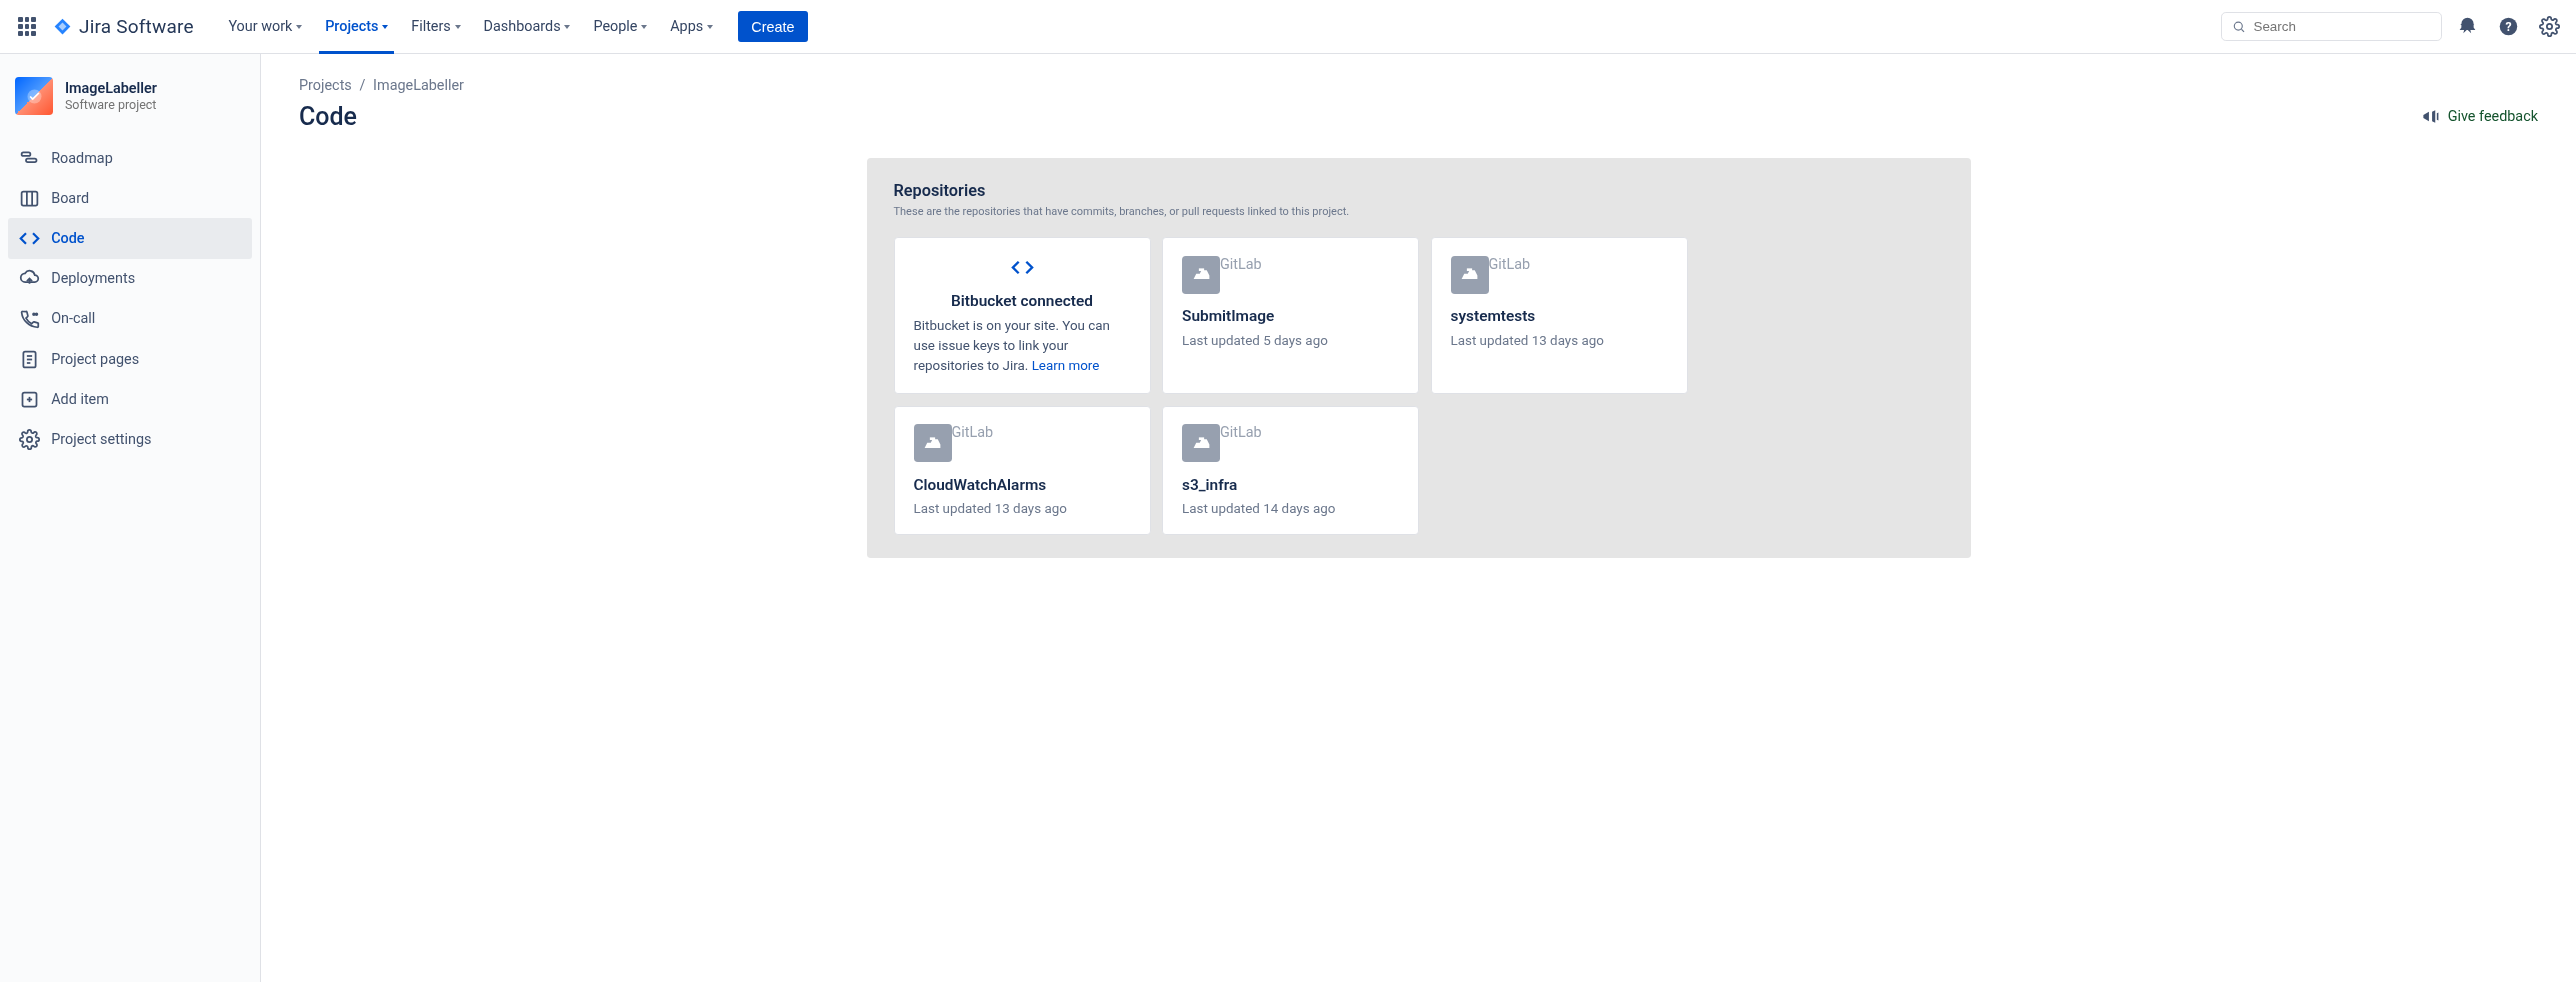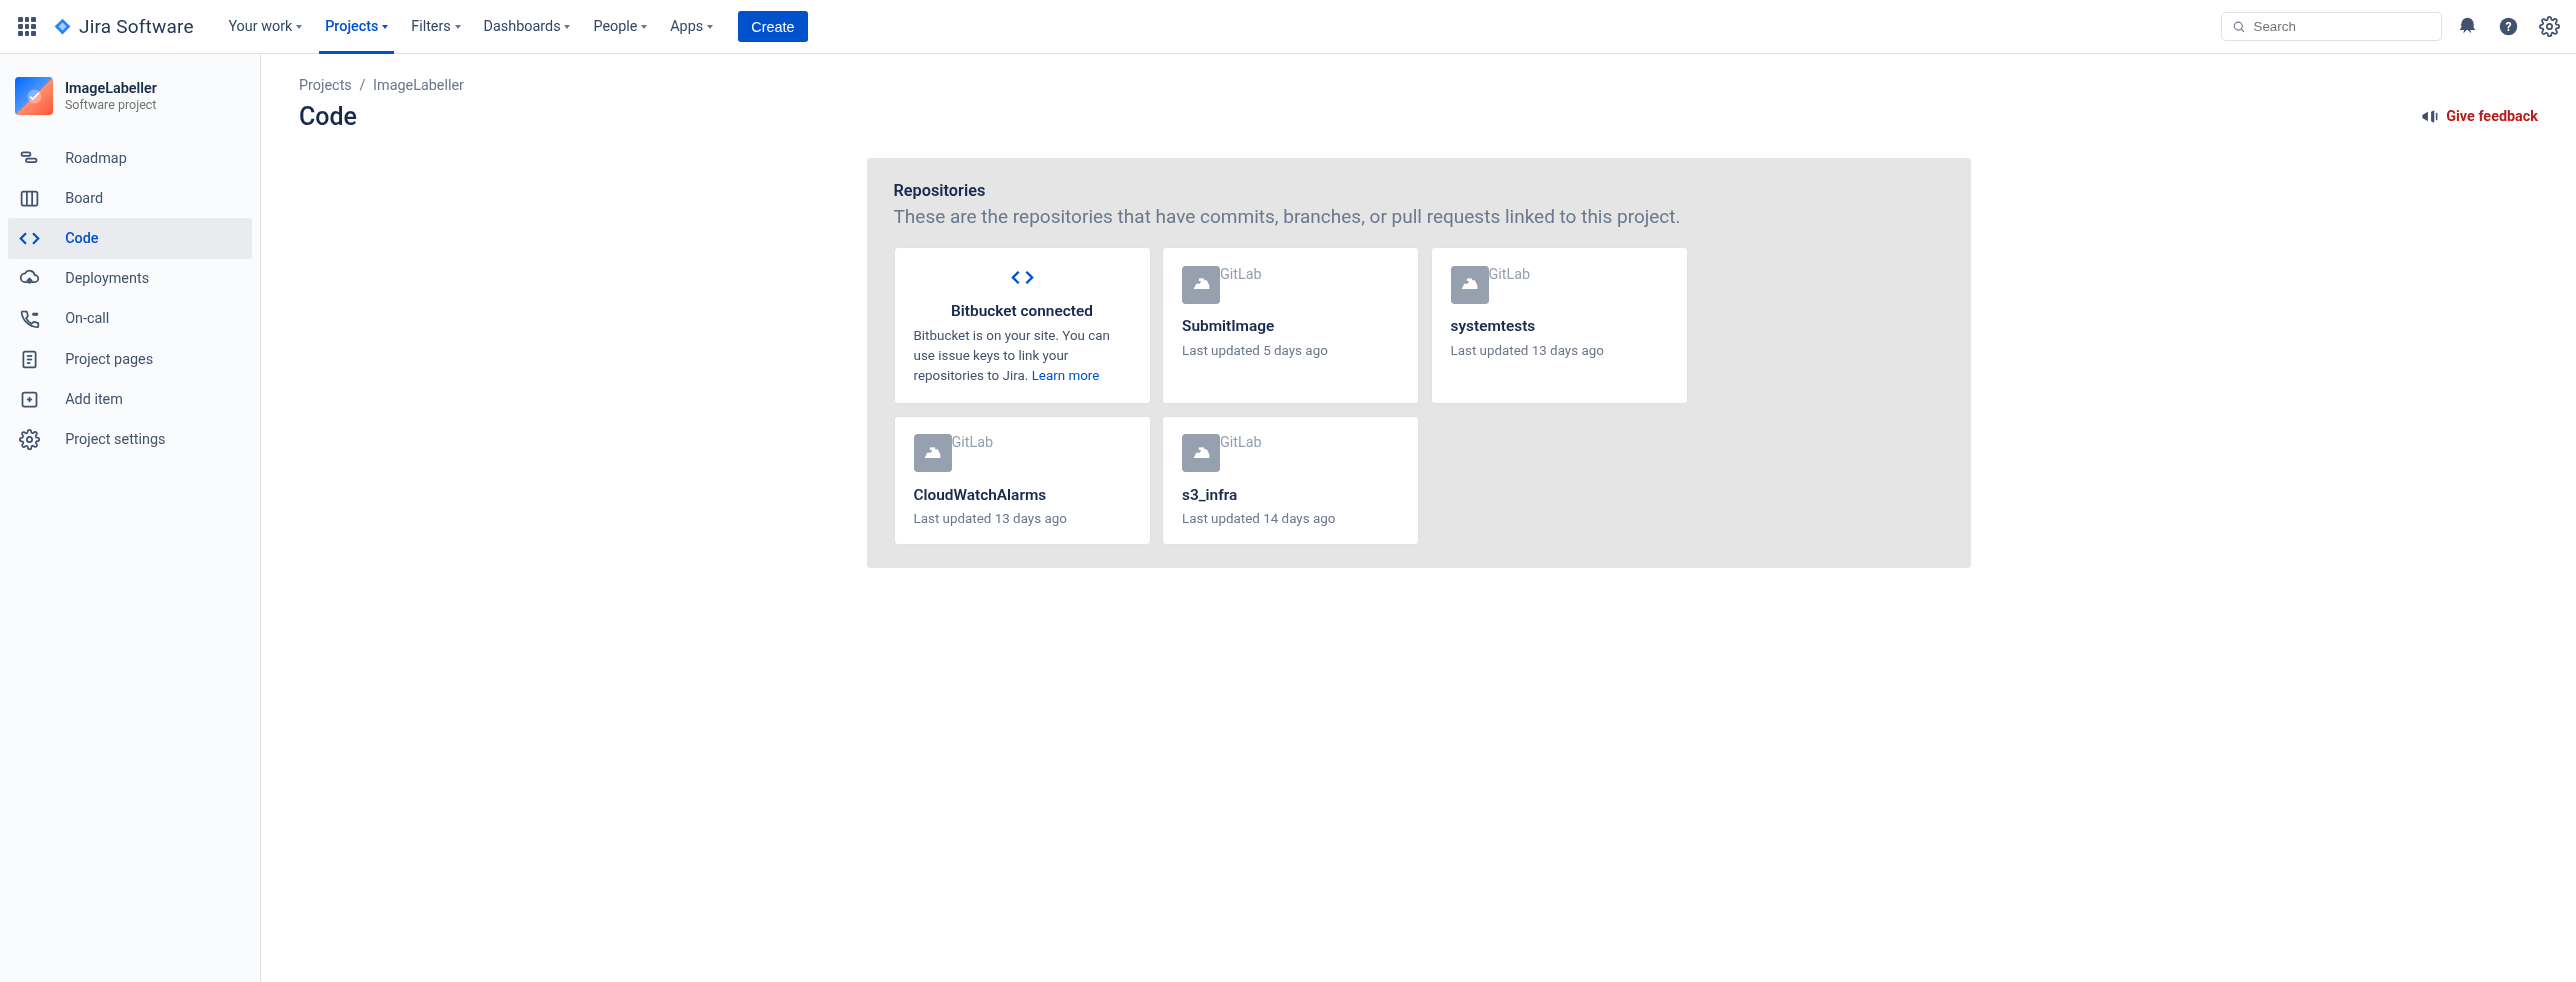--- a/index.html
+++ b/index.html
@@ -81,40 +81,40 @@
     }
     .proj-avatar {
       width:38px; height:38px; border-radius:3.8px;
       background: linear-gradient(135deg,#0065FF,#4C9AFF 50%,#FF8F73 50%,#FF5630);
       display:flex; align-items:center; justify-content:center;
     }
     .proj-name { font-weight:600; font-size:14.4px; color:#172B4D; }
     .proj-type { font-size:12.5px; color:#737373; }
     .nav-list { list-style:none; padding:0 7.7px; }
     .nav-row {
-      display:flex; align-items:center; gap:25px;
+      display:flex; align-items:center; gap:11px;
       padding:9.6px 11.5px; border-radius:2.9px; cursor:pointer;
       color:#42526E; font-size:14.4px;
     }
     .nav-row.selected { background:#E9EBEE; color:#0052CC; font-weight:500; }
     .nav-row svg { flex-shrink:0; }
 
     .main { flex:1; padding:23px 38px; }
     .breadcrumb { display:flex; gap:7.7px; color:#6B778C; font-size:14.4px; }
     .breadcrumb span { cursor:pointer; }
     .page-head { display:flex; align-items:center; justify-content:space-between; margin-top:7.7px; }
     .page-title { font-size:25px; font-weight:500; color:#172B4D; }
-    .feedback { display:flex; align-items:center; gap:7.7px; color:#b91c1c; cursor:pointer; font-size:14.4px;font-weight:bold; }
+    .feedback { display:flex; align-items:center; gap:7.7px; color:#14532d; cursor:pointer; font-size:14.4px; }
 
     .repo-panel {
       background:#e5e5e5; border-radius:3.8px; margin-top:27px; padding:23px 27px;
       max-width:1104px; margin-left:auto; margin-right:auto;
     }
     .repo-title { font-size:16.3px; font-weight:600; color:#172B4D; }
-    .repo-sub { font-size:19px; color:#6B778C; margin-top:5.8px; }
+    .repo-sub { font-size:11px; color:#6B778C; margin-top:5.8px; }
 
     .cards {
       display:flex; flex-wrap:wrap; gap:11.5px; margin-top:19px;
     }
     .card {
       background:#fff; border:1px solid #DFE1E6; border-radius:3.8px;
       width:257px; padding:17.3px 19px;
     }
     .bb-card .bb-head { display:flex; align-items:center; gap:13px; margin-bottom:6px;flex-direction:column; }
     .bb-card .bb-title { font-weight:600; font-size:15.4px; }

